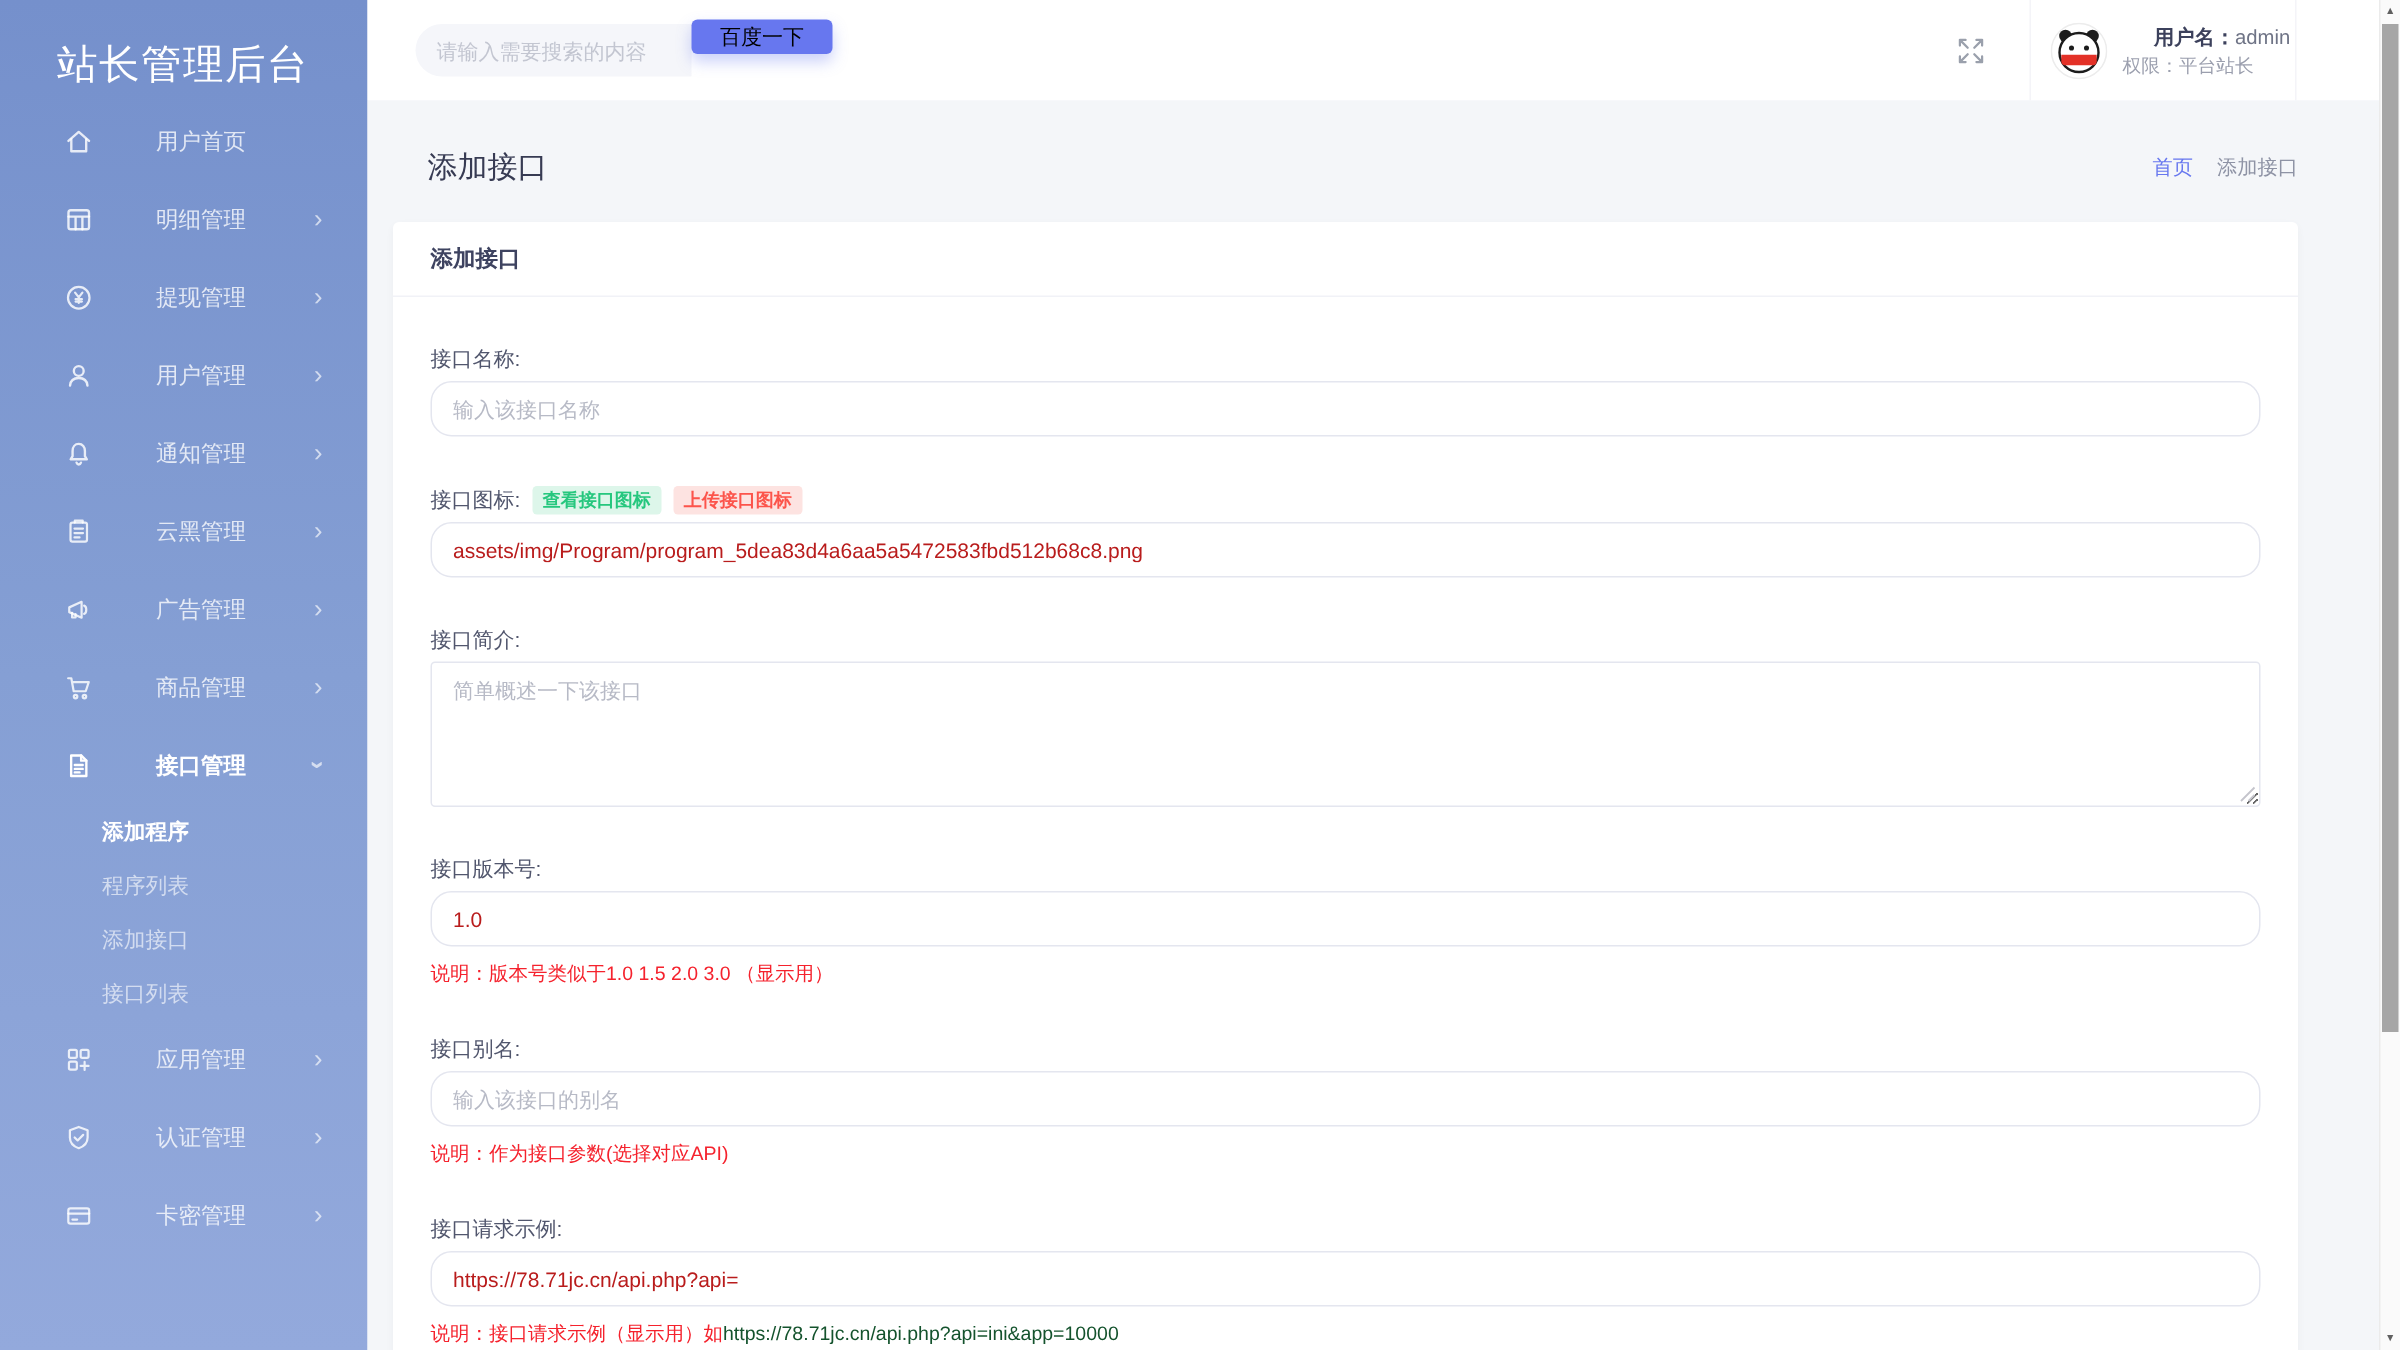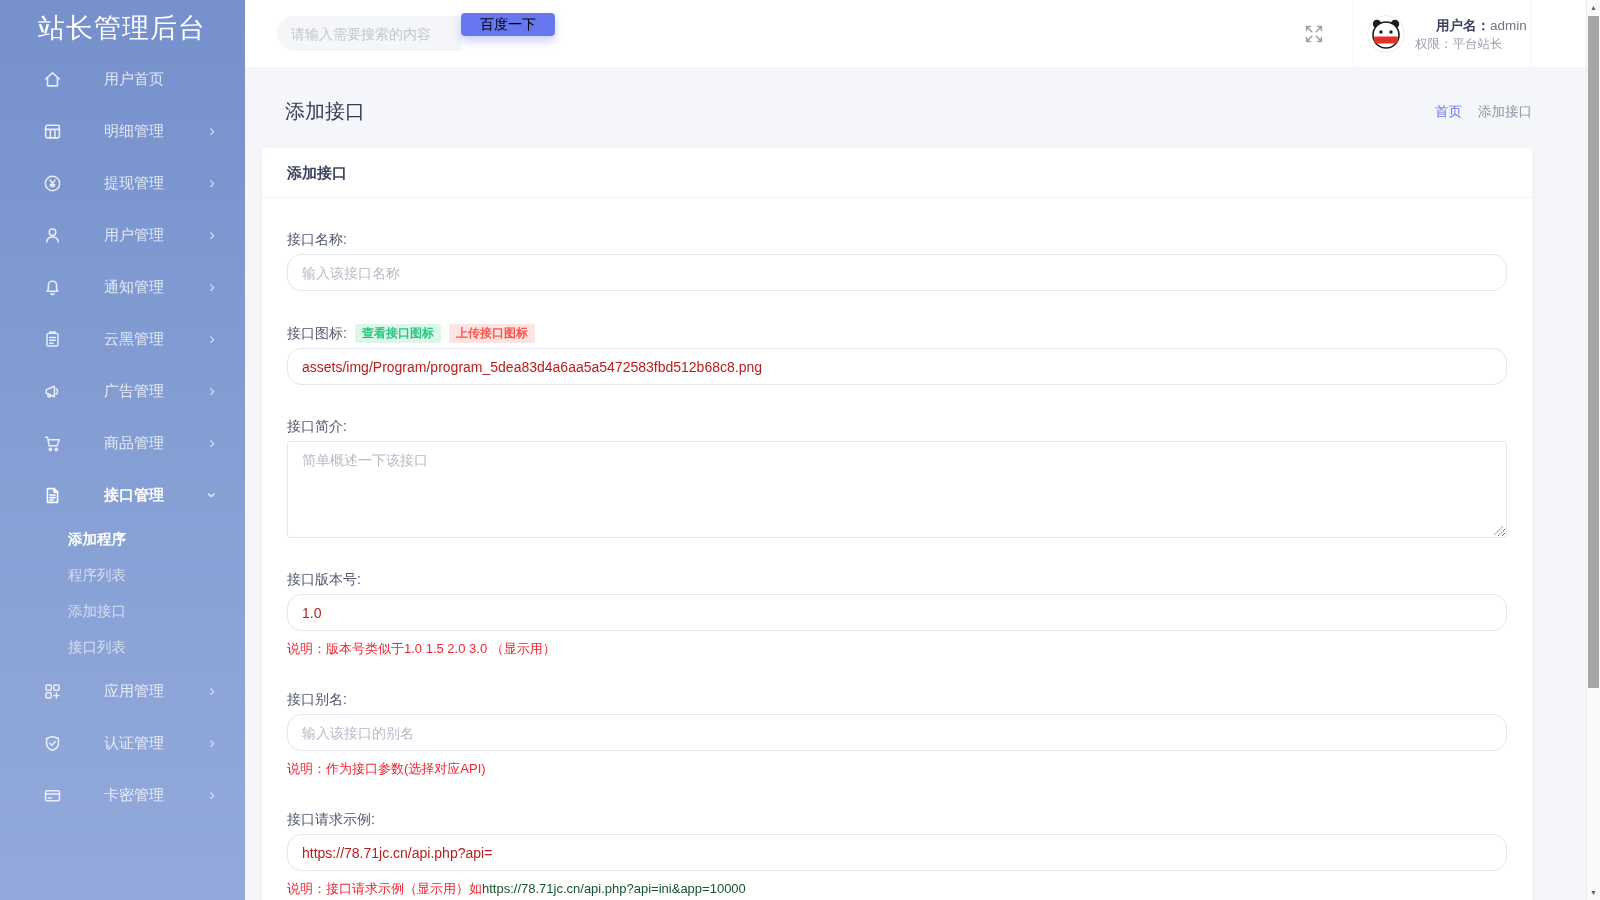--- a/index.html
+++ b/index.html
@@ -5,21 +5,21 @@
   html,body{margin:0;padding:0;}
   body{
     position:relative;width:1600px;height:900px;overflow:hidden;
     background:#f4f6f9;
     font-family:"Liberation Sans","DejaVu Sans",sans-serif;
     -webkit-font-smoothing:antialiased;
   }
   
   .sidebar{position:absolute;left:0;top:0;width:245px;height:900px;
     background:linear-gradient(180deg,#7590cc 0%,#859fd4 50%,#93a9dc 100%);}
-  .brand{padding:10px 28px 0 38px;font-size:27px;line-height:37px;color:#fff;letter-spacing:1px;font-weight:400;}
+  .brand{padding:25px 28px 0 38px;font-size:27px;line-height:37px;color:#fff;letter-spacing:1px;font-weight:400;}
   .nav{margin-top:6px;}
   .nav-item{position:relative;height:52px;display:flex;align-items:center;padding-left:43px;
     color:rgba(255,255,255,.78);cursor:pointer;font-size:15px;gap:20px;}
   .nav-item.active{color:#fff;font-weight:700;}
   .nav-icon{width:19px;height:19px;display:inline-flex;flex:0 0 19px;}
   .nav-label{margin-left:22px;white-space:nowrap;}
   .nav-caret{position:absolute;right:30px;top:50%;margin-top:-10px;font-size:17px;line-height:20px;
     color:rgba(255,255,255,.65);}
   .nav-caret::before{content:"\203A";}
   .nav-caret.down{transform:rotate(90deg);transform-origin:50% 50%;}

